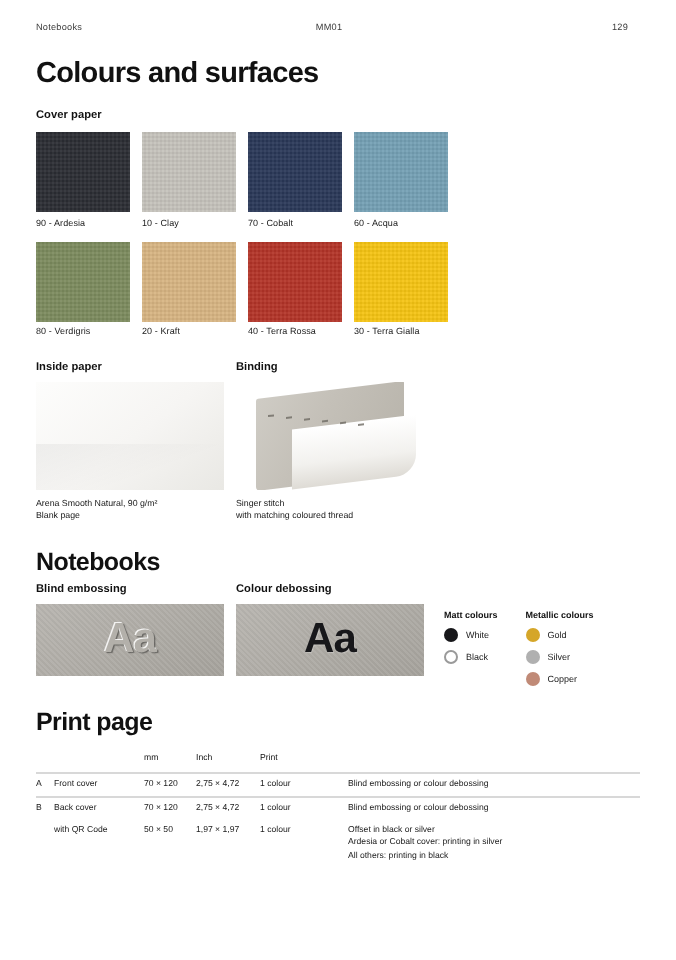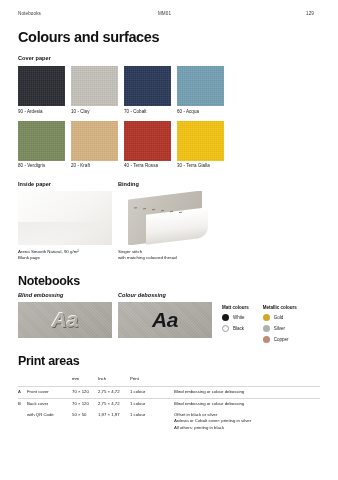--- a/index.html
+++ b/index.html
@@ -85,21 +85,21 @@
   .bind-stitch i {
     position:absolute; display:block; width:3px; height:.8px; background:#6e6a63; opacity:.8;
   }
   .photo-caption {
     margin-top: 3.5px; font-size: 4.4px; line-height: 1.45; color: #1a1a1a;
   }
 
   
   .printing { margin-top: 13px; }
   .print-samples { display: flex; gap: 6px; margin-top: 4px; }
-  .sample { width: 94px; font-style: italic; }
+  .sample { width: 94px; }
   .sample-photo {
     width: 94px; height: 36px; margin-top: 4px;
     background: linear-gradient(150deg,#b9b6b1 0%,#b0ada7 50%,#a6a39d 100%);
     position: relative; display: flex; align-items: center; justify-content: center;
     overflow: hidden;
   }
   .sample-photo::before {
     content:""; position:absolute; inset:0;
     background-image:
       repeating-linear-gradient(45deg, rgba(255,255,255,.07) 0 1px, rgba(0,0,0,.05) 1px 2px);
@@ -273,21 +273,21 @@
         <span class="legend-label">Silver</span>
       </div>
       <div class="legend-item">
         <span class="dot" style="background:#c08a77"></span>
         <span class="legend-label">Copper</span>
       </div>
     </div>
   </div>
 
   <div class="printareas">
-    <h2 class="section">Print areas</h2>
+    <h2 class="section">Print page</h2>
     <table class="pa-table">
       <thead>
         <tr>
           <th class="c-key"></th>
           <th class="c-name"></th>
           <th class="c-mm">mm</th>
           <th class="c-inch">Inch</th>
           <th class="c-print">Print</th>
           <th class="c-note"></th>
         </tr>

